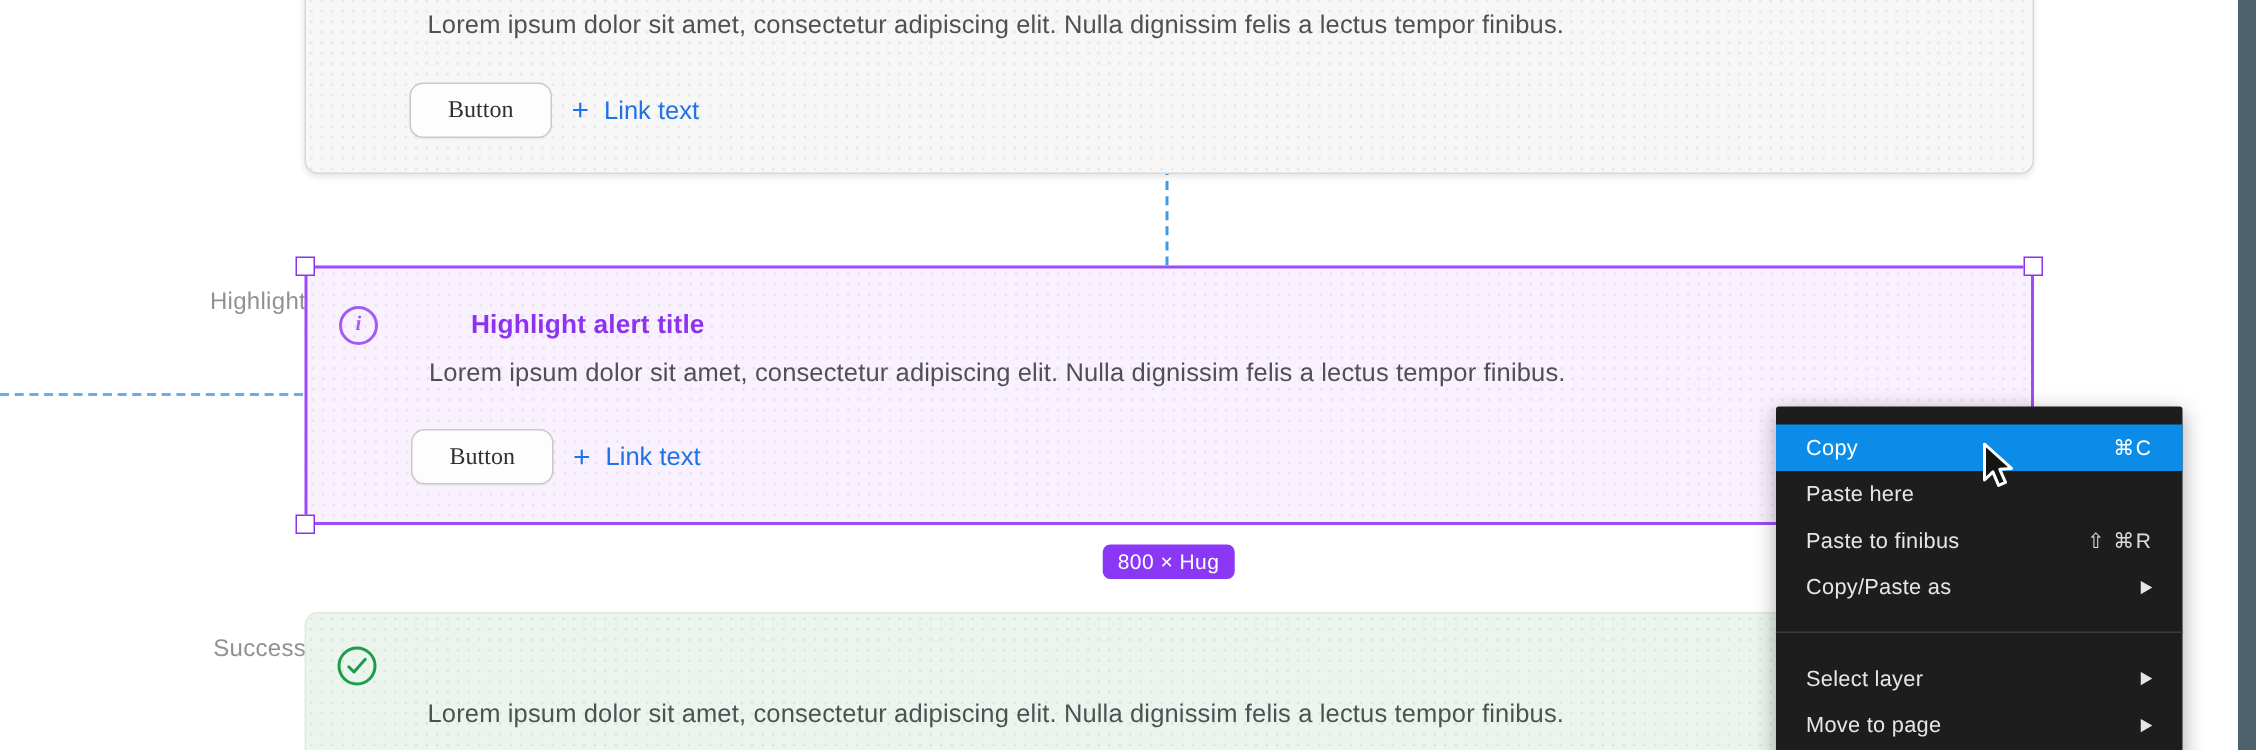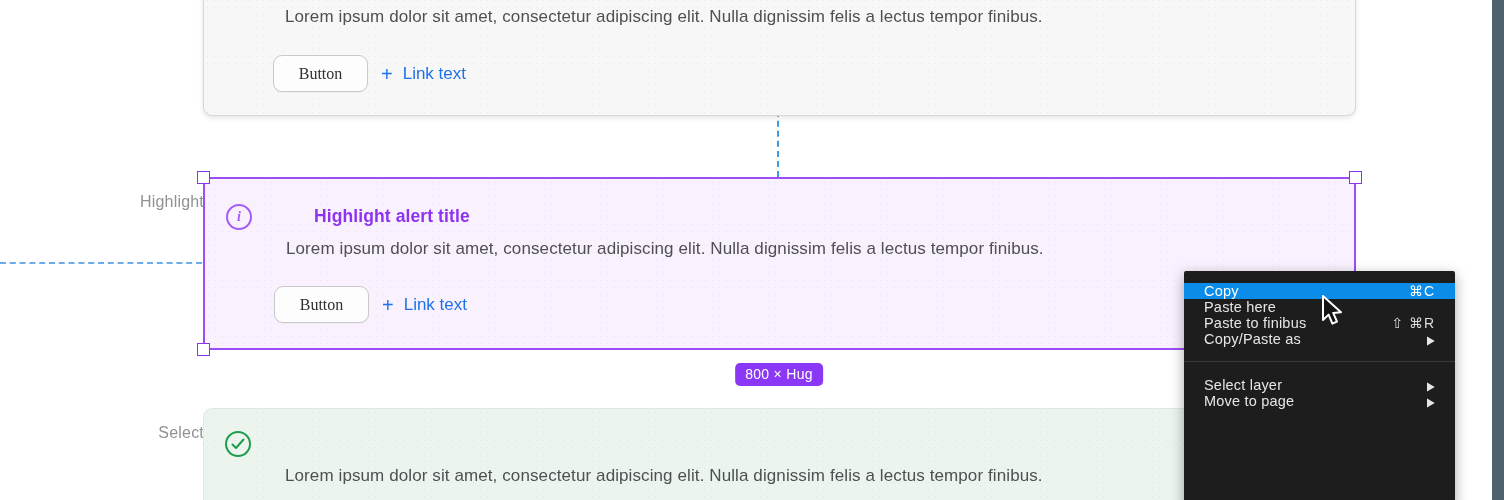--- a/index.html
+++ b/index.html
@@ -107,21 +107,21 @@
     white-space:nowrap;
   }
 
   
   .context-menu {
     position:absolute; left:1184px; top:271px; width:271px; height:240px;
     background:#1d1d1d; border-radius:2px; padding-top:12px; z-index:10;
     box-shadow:0 4px 14px rgba(0,0,0,0.35);
   }
   .menu-item {
-    height:16px; padding:0 20px; display:flex; align-items:center;
+    height:31px; padding:0 20px; display:flex; align-items:center;
     justify-content:space-between; font-size:14.5px; color:#e6e6e6;
     letter-spacing:.2px; cursor:default;
   }
   .menu-item.active { background:#0c8ce9; color:#ffffff; }
   .menu-shortcut { font-size:14px; color:#dcdcdc; letter-spacing:1px; }
   .menu-item.active .menu-shortcut { color:#ffffff; }
   .menu-arrow { font-size:10px; color:#e6e6e6; transform:scaleY(1.15); }
   .menu-sep { height:1px; background:#3a3a3a; margin:14px 0 15px 0; }
 
   
@@ -135,21 +135,21 @@
 </style>
 </head>
 <body>
 
 <div class="canvas">
 
   <div class="guide-v"></div>
   <div class="guide-h"></div>
 
   <div class="row-label label-highlight">Highlight</div>
-  <div class="row-label label-success">Select</div>
+  <div class="row-label label-success">Success</div>
 
   <div class="card card-default">
     <div class="alert-body" style="top:52px;">Lorem ipsum dolor sit amet, consectetur adipiscing elit. Nulla dignissim felis a lectus tempor finibus.</div>
     <button class="alert-btn" style="top:100px;">Button</button>
     <div class="alert-link" style="top:100px;">
       <span class="plus">+</span>
       <span>Link text</span>
     </div>
   </div>
 

